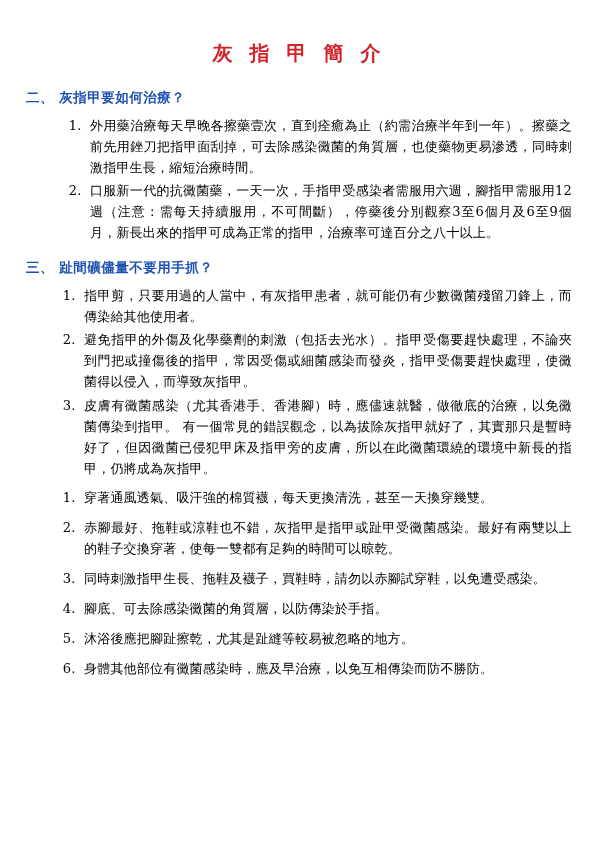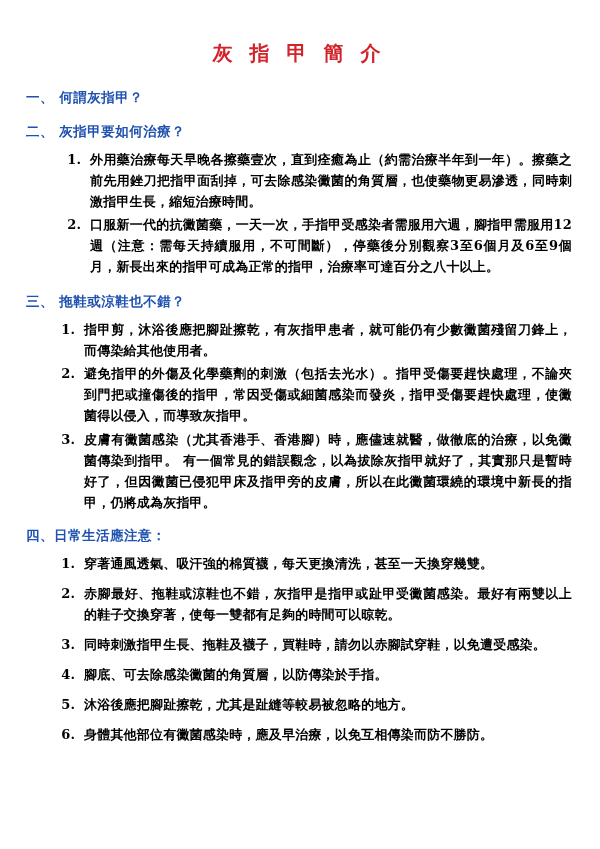--- a/index.html
+++ b/index.html
@@ -54,49 +54,46 @@
     line-height: 1.62;
   }
   ol.num-list.indent-more {
     padding-left: 60px;
   }
   ol.num-list li {
     margin-bottom: 2px;
     text-align: justify;
     letter-spacing: 0.2px;
     padding-left: 4px;
-    font-weight: bold;
   }
   ol.spaced > li {
     margin-bottom: 9px;
   }
 </style>
 </head>
 <body>
 
 <div class="page">
 
   <div class="doc-title">灰 指 甲 簡 介</div>
 
-  <div class="section-heading">一、 何謂灰指甲？</div>
 
   <div class="section-heading">二、 灰指甲要如何治療？</div>
   <ol class="num-list indent-more">
     <li>外用藥治療每天早晚各擦藥壹次，直到痊癒為止（約需治療半年到一年）。擦藥之前先用銼刀把指甲面刮掉，可去除感染黴菌的角質層，也使藥物更易滲透，同時刺激指甲生長，縮短治療時間。</li>
     <li>口服新一代的抗黴菌藥，一天一次，手指甲受感染者需服用六週，腳指甲需服用12週（注意：需每天持續服用，不可間斷），停藥後分別觀察3至6個月及6至9個月，新長出來的指甲可成為正常的指甲，治療率可達百分之八十以上。</li>
   </ol>
 
-  <div class="section-heading">三、 拖鞋或涼鞋也不錯？</div>
+  <div class="section-heading">三、 趾間礦儘量不要用手抓？</div>
   <ol class="num-list">
-    <li>指甲剪，沐浴後應把腳趾擦乾，有灰指甲患者，就可能仍有少數黴菌殘留刀鋒上，而傳染給其他使用者。</li>
+    <li>指甲剪，只要用過的人當中，有灰指甲患者，就可能仍有少數黴菌殘留刀鋒上，而傳染給其他使用者。</li>
     <li>避免指甲的外傷及化學藥劑的刺激（包括去光水）。指甲受傷要趕快處理，不論夾到門把或撞傷後的指甲，常因受傷或細菌感染而發炎，指甲受傷要趕快處理，使黴菌得以侵入，而導致灰指甲。</li>
     <li>皮膚有黴菌感染（尤其香港手、香港腳）時，應儘速就醫，做徹底的治療，以免黴菌傳染到指甲。 有一個常見的錯誤觀念，以為拔除灰指甲就好了，其實那只是暫時好了，但因黴菌已侵犯甲床及指甲旁的皮膚，所以在此黴菌環繞的環境中新長的指甲，仍將成為灰指甲。</li>
   </ol>
 
-  <div class="section-heading tight">四、日常生活應注意：</div>
   <ol class="num-list spaced">
     <li>穿著通風透氣、吸汗強的棉質襪，每天更換清洗，甚至一天換穿幾雙。</li>
     <li>赤腳最好、拖鞋或涼鞋也不錯，灰指甲是指甲或趾甲受黴菌感染。最好有兩雙以上的鞋子交換穿著，使每一雙都有足夠的時間可以晾乾。</li>
     <li>同時刺激指甲生長、拖鞋及襪子，買鞋時，請勿以赤腳試穿鞋，以免遭受感染。</li>
     <li>腳底、可去除感染黴菌的角質層，以防傳染於手指。</li>
     <li>沐浴後應把腳趾擦乾，尤其是趾縫等較易被忽略的地方。</li>
     <li>身體其他部位有黴菌感染時，應及早治療，以免互相傳染而防不勝防。</li>
 
   </ol>
 

